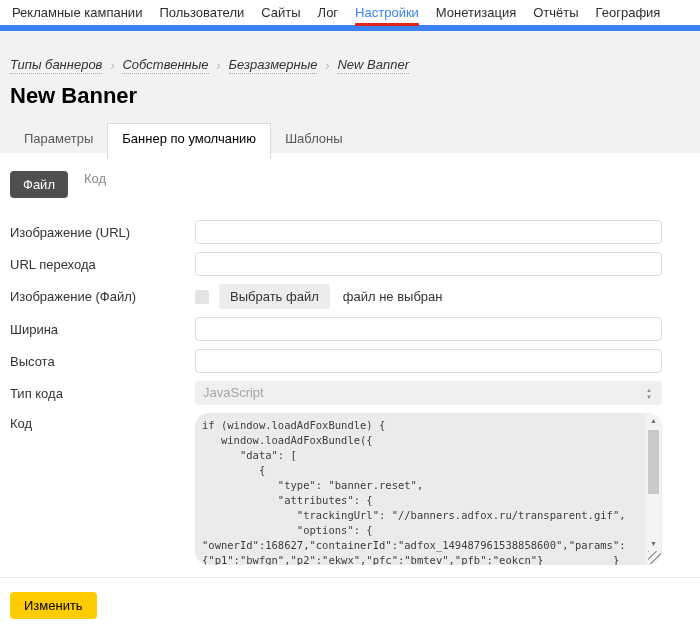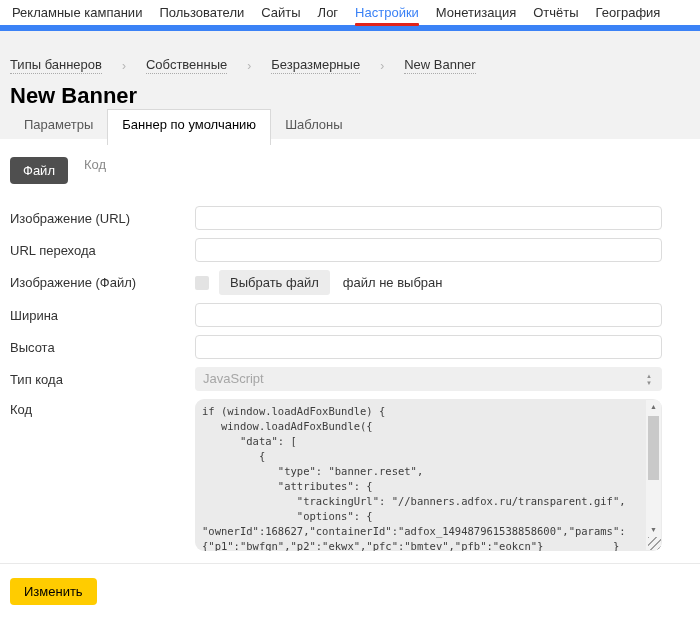--- a/index.html
+++ b/index.html
@@ -21,25 +21,25 @@
     color: #2e2e2e; cursor: pointer; white-space: nowrap;
   }
   .nav-item.active { color: #3b82f6; }
   .nav-item.active::after {
     content: ""; position: absolute; left: 0; right: 0; bottom: -1px;
     height: 3px; background: var(--accent-red, #e2231a); border-radius: 1px;
   }
 
   
   .header { background: #f2f2f2; padding: 26px 12px 0 10px; }
-  .breadcrumb { display: flex; align-items: center; gap: 20px; color: #333; }
+  .breadcrumb { display: flex; align-items: center; gap: 8px; color: #333; font-style: italic; }
   .crumb { border-bottom: 1px dotted #ababab; cursor: pointer; padding-bottom: 1px; }
   .crumb-sep { color: #b5b5b5; font-size: 12px; }
   .page-title { margin-top: 9px; font-size: 22px; font-weight: bold; color: #000; }
-  .tabs { display: flex; margin-top: 0; align-items: flex-end; }
+  .tabs { display: flex; margin-top: 14px; align-items: flex-end; }
   .tab { padding: 7px 14px; color: #585858; cursor: pointer; white-space: nowrap; }
   .tab.active {
     background: #fff; border: 1px solid #d9d9d9; border-bottom: none;
     color: #000; padding-bottom: 13px; margin-bottom: -6px;
     position: relative; z-index: 2;
   }
 
   
   .content { padding: 18px 12px 0 10px; background: #fff; }
   .mode-row { display: flex; align-items: flex-start; }
@@ -72,21 +72,21 @@
     position: relative; cursor: default;
   }
   .select-value { line-height: 24px; padding-left: 8px; color: #a6a6a6; }
   .select-arrows {
     position: absolute; right: 10px; top: 50%; transform: translateY(-50%);
     display: flex; flex-direction: column; align-items: center; gap: 1px;
     color: #8f8f8f; font-size: 6px; line-height: 6px;
   }
 
   .code-box {
-    width: 467px; height: 152px; background: #ebebeb; border-radius: 9px;
+    width: 467px; height: 152px; background: #ebebeb; border-radius: 14px;
     position: relative; overflow: hidden;
   }
   .code-pre {
     margin: 0; padding: 5px 20px 0 7px;
     font-family: "DejaVu Sans Mono", monospace; font-size: 10.5px;
     line-height: 15px; color: #3d3d3d; white-space: pre;
   }
   .code-scrollbar {
     position: absolute; top: 1px; right: 1px; bottom: 1px; width: 15px;
     background: #f3f3f3;

